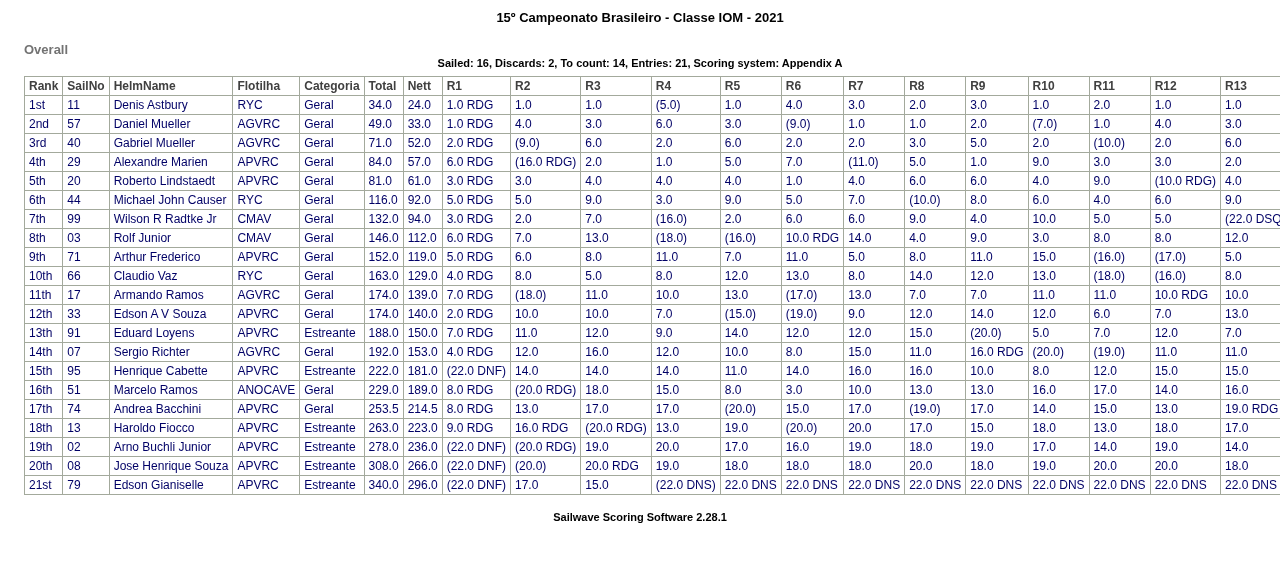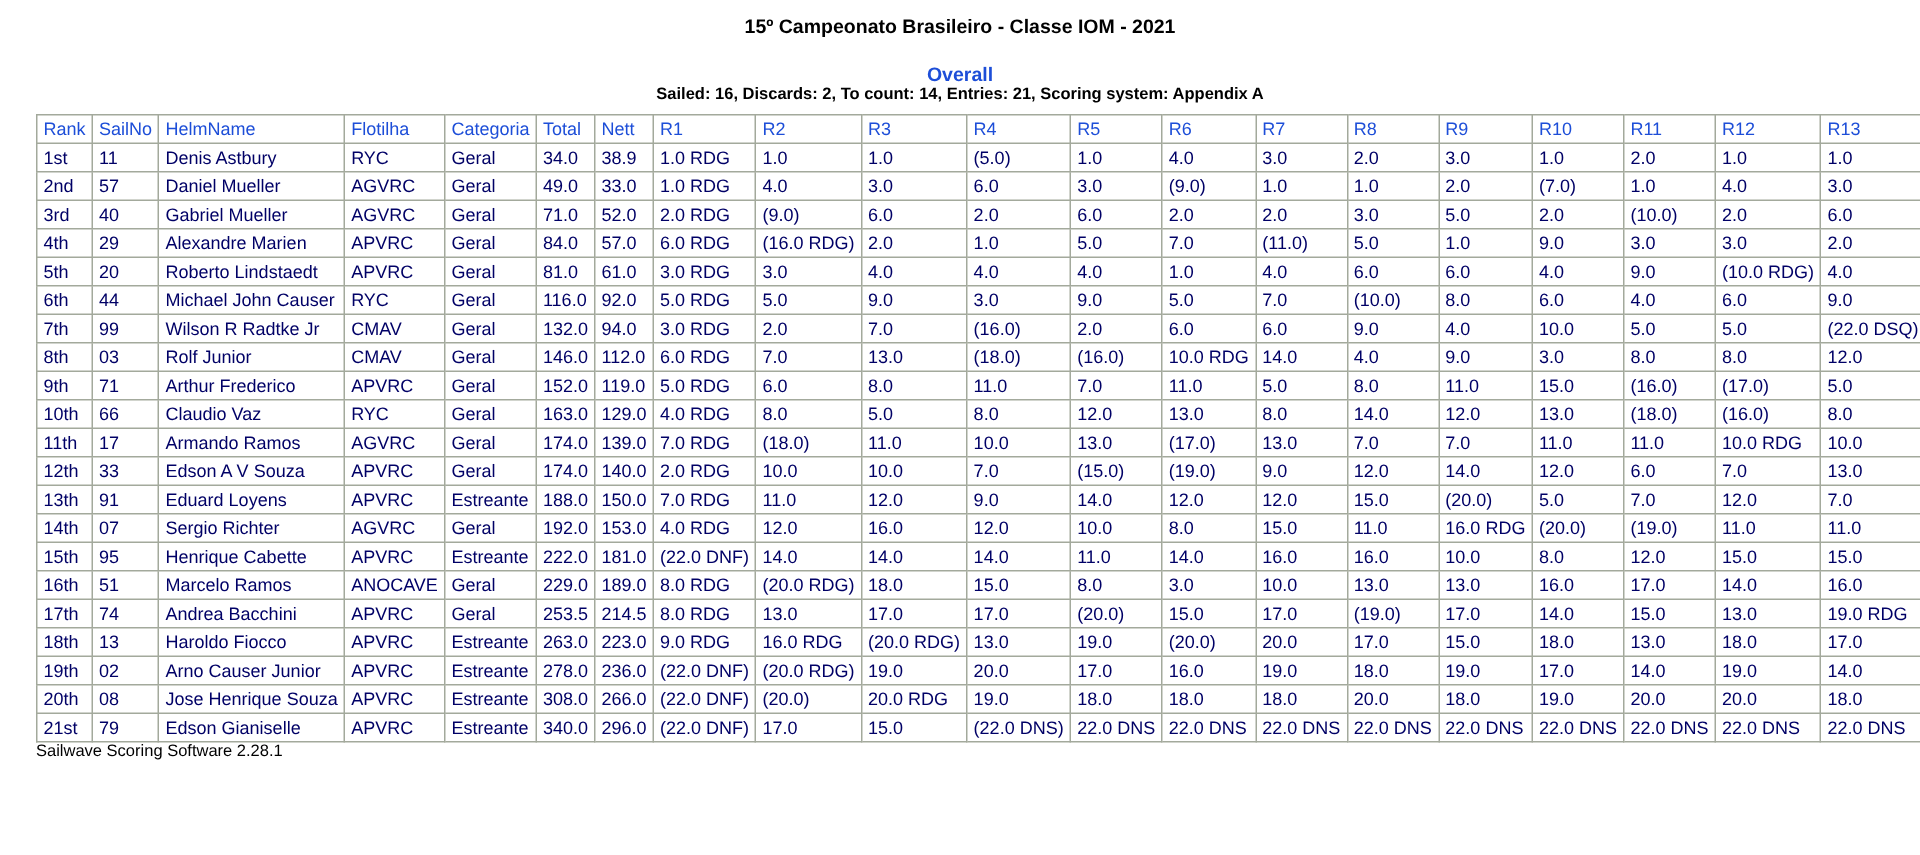--- a/index.html
+++ b/index.html
@@ -17,24 +17,23 @@
     overflow: hidden;
   }
   .title {
     text-align: center;
     font-weight: 700;
     font-size: 13px;
     color: #000000;
     padding-top: 4px;
   }
   .subtitle {
-    text-align: center;
     font-weight: 700;
     font-size: 13px;
-    color: #1d4ed8;
+    color: #737373;
     margin-top: 17px;
   }
   .summary {
     text-align: center;
     font-weight: 700;
     font-size: 11px;
     color: #000000;
   }
   table.results {
     border-collapse: collapse;
@@ -45,31 +44,33 @@
   table.results th,
   table.results td {
     border: 1px solid #a3a99c;
     padding: 2px 4px;
     font-size: 12px;
     line-height: 14px;
     text-align: left;
     white-space: nowrap;
   }
   table.results th {
-    color: #1d4ed8;
-    font-weight: 400;
+    color: #404040;
+    font-weight: 700;
   }
   table.results td {
     color: #000066;
     font-weight: 400;
   }
   .footer {
-    text-align: left;
+    margin-top: 16px;
+    text-align: center;
     font-size: 11px;
     color: #000000;
+    font-weight: bold;
   }
   .footer .software {
     margin-bottom: 2px;
   }
   .footer a {
     color: #0000dd;
     text-decoration: underline;
   }
 </style>
 </head>
@@ -109,21 +110,21 @@
         </tr>
       </thead>
     <tbody>
         <tr>
           <td>1st</td>
           <td>11</td>
           <td>Denis Astbury</td>
           <td>RYC</td>
           <td>Geral</td>
           <td>34.0</td>
-          <td>38.9</td>
+          <td>24.0</td>
           <td>1.0 RDG</td>
           <td>1.0</td>
           <td>1.0</td>
           <td>(5.0)</td>
           <td>1.0</td>
           <td>4.0</td>
           <td>3.0</td>
           <td>2.0</td>
           <td>3.0</td>
           <td>1.0</td>
@@ -501,21 +502,21 @@
           <td>17.0</td>
           <td>15.0</td>
           <td>18.0</td>
           <td>13.0</td>
           <td>18.0</td>
           <td>17.0</td>
         </tr>
         <tr>
           <td>19th</td>
           <td>02</td>
-          <td>Arno Causer Junior</td>
+          <td>Arno Buchli Junior</td>
           <td>APVRC</td>
           <td>Estreante</td>
           <td>278.0</td>
           <td>236.0</td>
           <td>(22.0 DNF)</td>
           <td>(20.0 RDG)</td>
           <td>19.0</td>
           <td>20.0</td>
           <td>17.0</td>
           <td>16.0</td>

